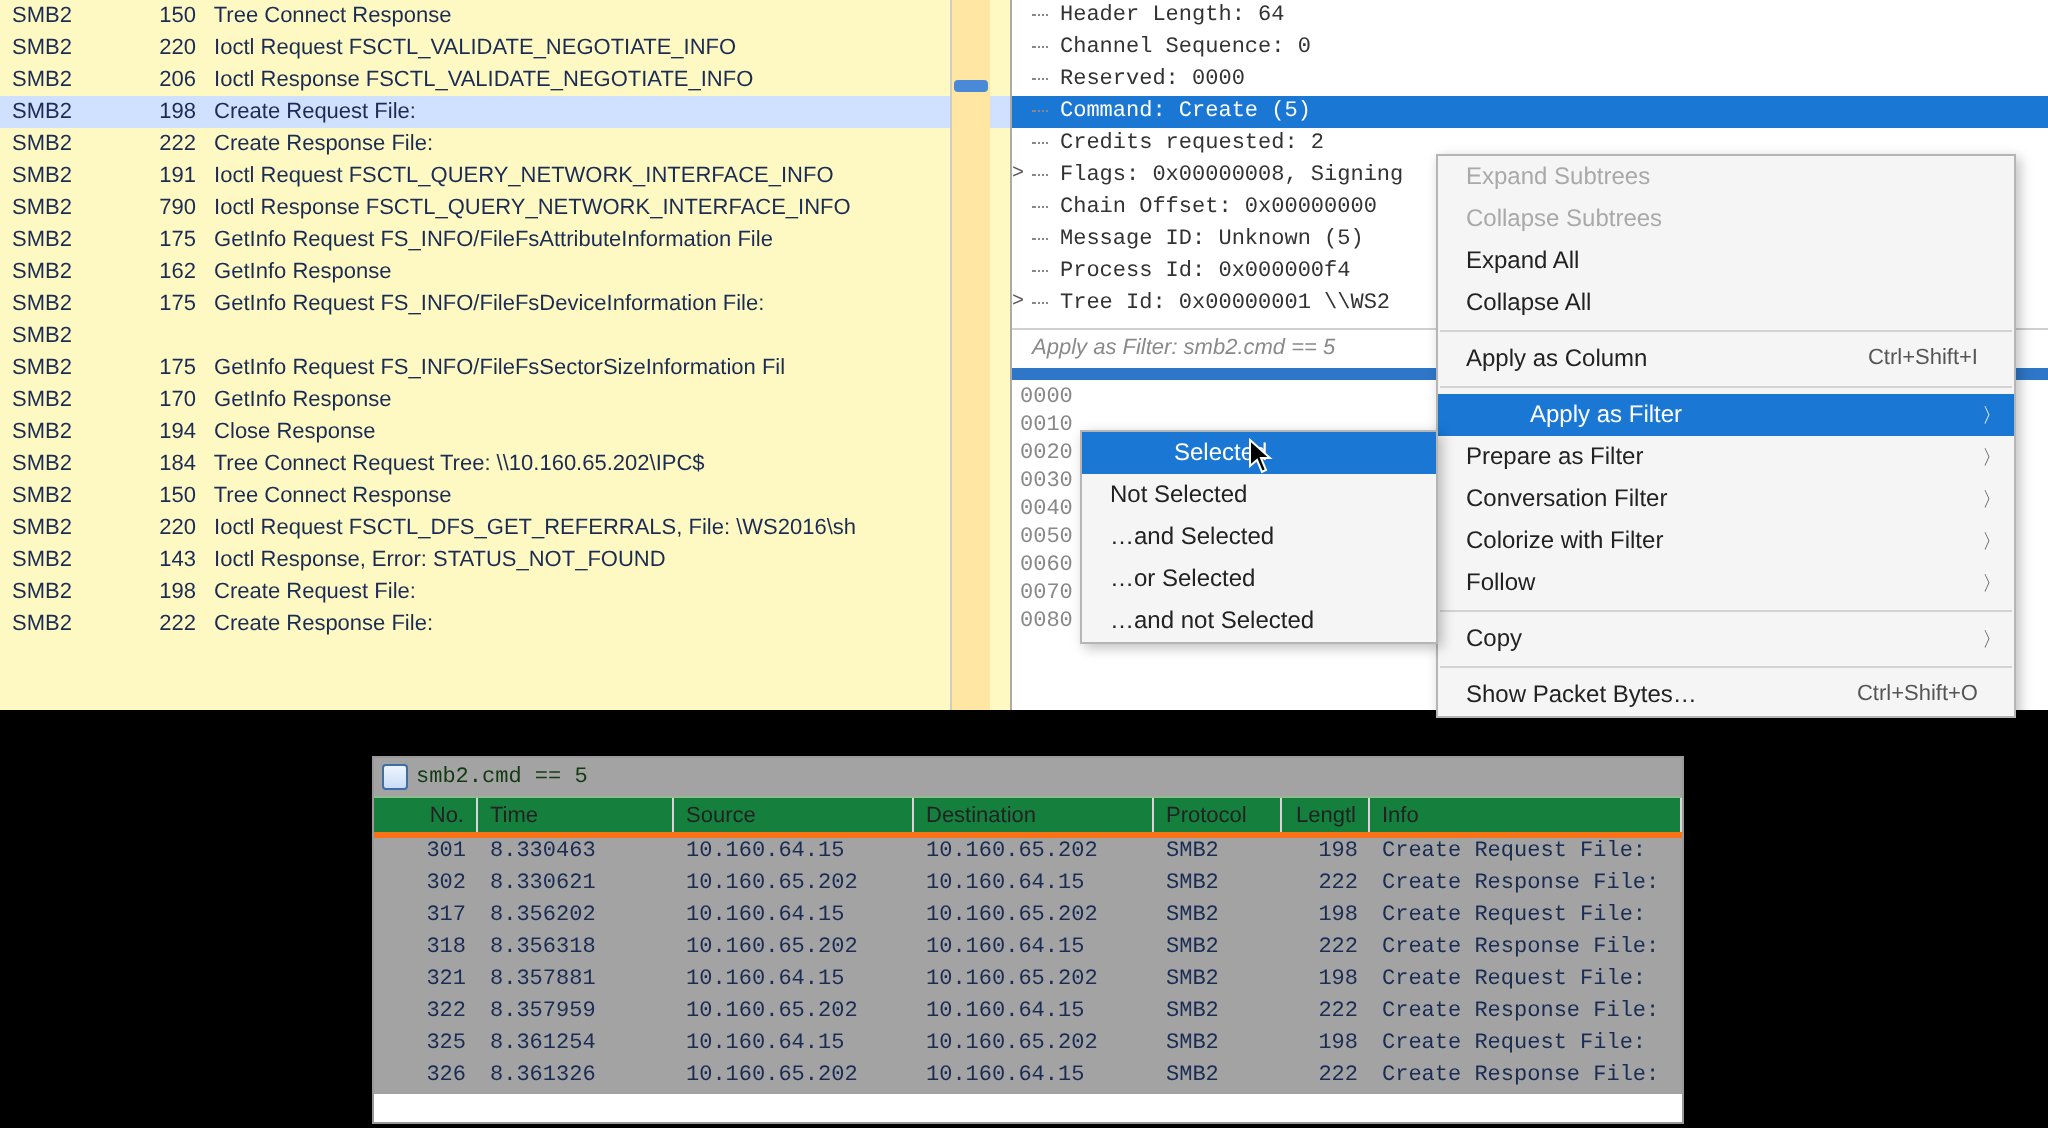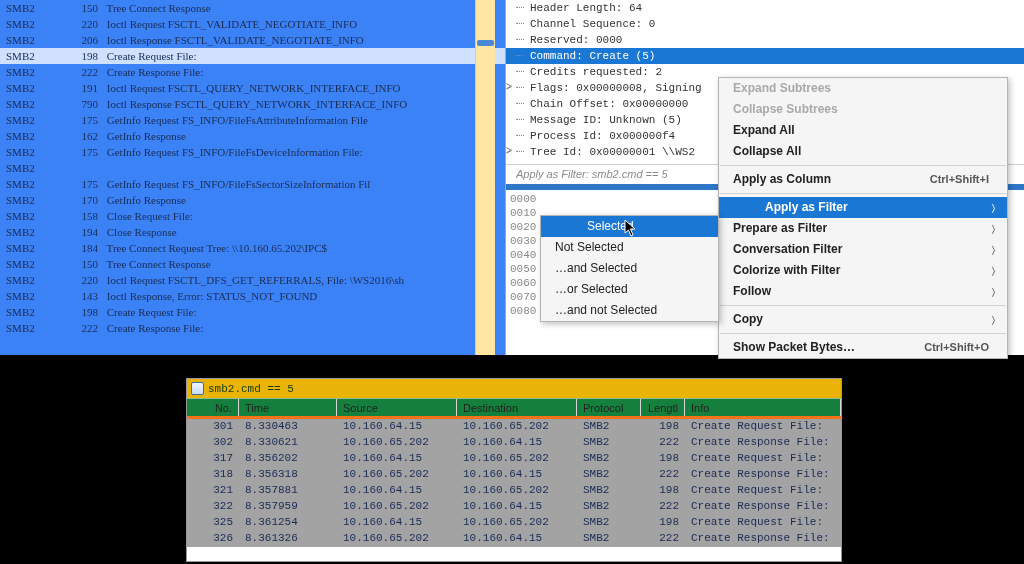--- a/index.html
+++ b/index.html
@@ -11,23 +11,23 @@
     height: 564px;
     overflow: hidden;
     position: relative;
   }
   
   .top-left {
     position: absolute;
     left: 0; top: 0;
     width: 505px;
     height: 355px;
-    background: #3b82f6;
+    background: #fef9c3;
     overflow: hidden;
-    font-family: Liberation Serif, serif;
+    font-family: Liberation Sans, sans-serif;
     font-size: 11px;
     color: #1a2c54;
   }
   .top-left .row {
     height: 16px;
     line-height: 16px;
     white-space: nowrap;
     padding-left: 6px;
   }
   .top-left .row.sel {
@@ -159,21 +159,21 @@
     width:656px;
     height:184px;
     background:#fff;
     border:1px solid #999;
     overflow:hidden;
   }
   .filter-bar {
     display:flex;
     align-items:center;
     height:20px;
-    background:#eab308;
+    background:#a3a3a3;
     border-bottom:1px solid #8fbd8f;
     padding:0 4px;
     gap:4px;
   }
   .filter-icon {
     width:13px;height:13px;
     border:1px solid #3a6fa8;
     border-radius:2px;
     background:linear-gradient(#eef5ff,#c9dcf6);
   }
@@ -226,21 +226,20 @@
     <div class="row sel"><span class="proto">SMB2</span><span class="len">198</span> Create Request File:</div>
     <div class="row"><span class="proto">SMB2</span><span class="len">222</span> Create Response File:</div>
     <div class="row"><span class="proto">SMB2</span><span class="len">191</span> Ioctl Request FSCTL_QUERY_NETWORK_INTERFACE_INFO</div>
     <div class="row"><span class="proto">SMB2</span><span class="len">790</span> Ioctl Response FSCTL_QUERY_NETWORK_INTERFACE_INFO</div>
     <div class="row"><span class="proto">SMB2</span><span class="len">175</span> GetInfo Request FS_INFO/FileFsAttributeInformation File</div>
     <div class="row"><span class="proto">SMB2</span><span class="len">162</span> GetInfo Response</div>
     <div class="row"><span class="proto">SMB2</span><span class="len">175</span> GetInfo Request FS_INFO/FileFsDeviceInformation File:</div>
     <div class="row"><span class="proto">SMB2</span><span class="len"></span> </div>
     <div class="row"><span class="proto">SMB2</span><span class="len">175</span> GetInfo Request FS_INFO/FileFsSectorSizeInformation Fil</div>
     <div class="row"><span class="proto">SMB2</span><span class="len">170</span> GetInfo Response</div>
-    <div class="row"><span class="proto">SMB2</span><span class="len">158</span> Close Request File:</div>
     <div class="row"><span class="proto">SMB2</span><span class="len">194</span> Close Response</div>
     <div class="row"><span class="proto">SMB2</span><span class="len">184</span> Tree Connect Request Tree: \\10.160.65.202\IPC$</div>
     <div class="row"><span class="proto">SMB2</span><span class="len">150</span> Tree Connect Response</div>
     <div class="row"><span class="proto">SMB2</span><span class="len">220</span> Ioctl Request FSCTL_DFS_GET_REFERRALS, File: \WS2016\sh</div>
     <div class="row"><span class="proto">SMB2</span><span class="len">143</span> Ioctl Response, Error: STATUS_NOT_FOUND</div>
     <div class="row"><span class="proto">SMB2</span><span class="len">198</span> Create Request File:</div>
     <div class="row"><span class="proto">SMB2</span><span class="len">222</span> Create Response File:</div>
   </div>
 <div class="scroll-marker" style="left:475px;">
   <div class="band" style="top:0;height:355px;"></div>
@@ -268,21 +267,21 @@
       <div><span class="off">0020</span></div>
       <div><span class="off">0030</span></div>
       <div><span class="off">0040</span></div>
       <div><span class="off">0050</span></div>
       <div><span class="off">0060</span></div>
       <div><span class="off">0070</span></div>
       <div><span class="off">0080</span>01 d1 17 a9 69 7f 39 00  0</div>
     </div>
 </div>
 
-<div class="menu" id="main-menu" style="left:718px; top:77px; width:290px;font-weight:bold;">
+<div class="menu" id="main-menu" style="left:718px; top:77px; width:290px;">
     <div class="item disabled">
       <span>Expand Subtrees</span>
     </div>
     <div class="item disabled">
       <span>Collapse Subtrees</span>
     </div>
     <div class="item">
       <span>Expand All</span>
     </div>
     <div class="item">

